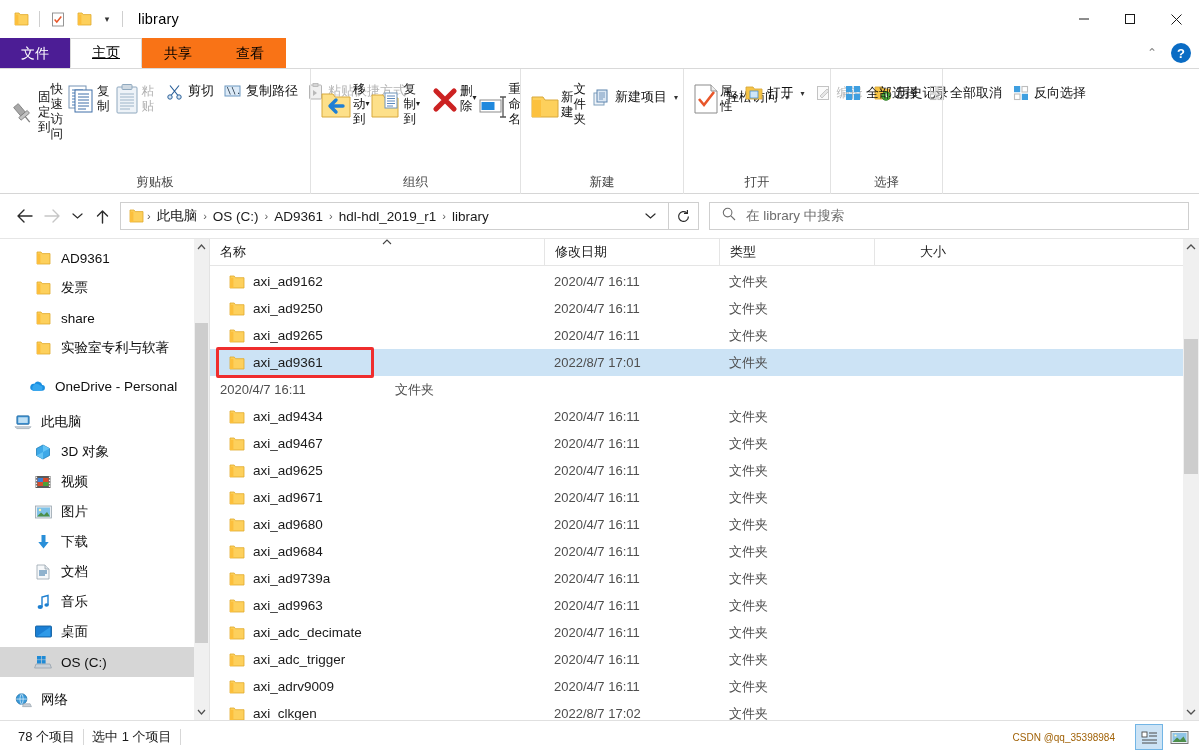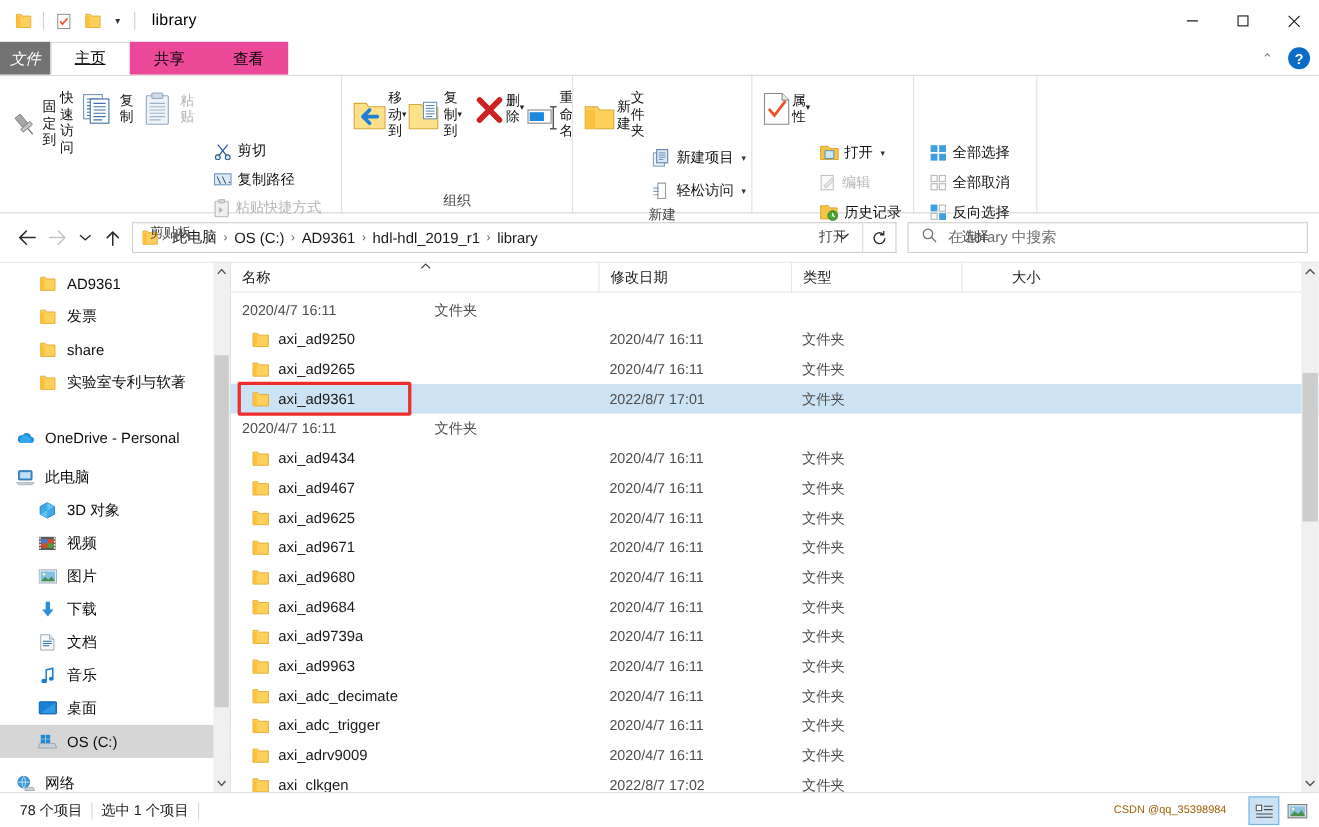--- a/index.html
+++ b/index.html
@@ -23,24 +23,24 @@
   .qat-caret { width: 20px; height: 30px; display: flex; align-items: center; justify-content: center; font-size: 9px; color: #333; }
   .win-title { font-size: 14.5px; color: #000; margin-left: 10px; letter-spacing: .2px; }
   .wbtns { position: absolute; right: 0; top: 0; height: 38px; display: flex; }
   .wbtn { width: 46px; height: 38px; display: flex; align-items: center; justify-content: center; }
   .wbtn svg { display: block; }
 
   
   .tabsrow { height: 30px; background: #ffffff; display: flex; align-items: flex-end; position: relative; flex: 0 0 30px; }
   .tab {
     height: 30px; padding: 0 21px; display: flex; align-items: center;
-    font-size: 14px; color: #000; background: #ec4899; border: 1px solid transparent;
+    font-size: 14px; color: #000; background: #f97316; border: 1px solid transparent;
     border-bottom: none;
   }
-  .tab.file { background: #737373; color: #fff; padding: 0 8px; height: 30px; font-style: italic; }
+  .tab.file { background: #4c1d95; color: #fff; padding: 0 20px; height: 30px; }
   .tab.active { background: #fff; border-color: #d9d9d9; border-bottom: 1px solid #fff; position: relative; z-index: 3; text-decoration: underline; }
   .tabs-right { position: absolute; right: 8px; top: 0; height: 30px; display: flex; align-items: center; gap: 10px; }
   .chev-up { font-size: 12px; color: #8a8a8a; padding: 0 4px; }
   .helpbtn { width: 20px; height: 20px; border-radius: 50%; background: #0a6cc4; color: #fff; font-size: 13px; font-weight: bold; display: flex; align-items: center; justify-content: center; }
 
   
   .ribbon {
     height: 126px; background: #fff; border-top: 1px solid #d9d9d9; border-bottom: 1px solid #d6d6d6;
     display: flex; position: relative; flex: 0 0 126px;
   }
@@ -48,42 +48,42 @@
   .rgroup + .rgroup { border-left: 1px solid #e2e2e2; }
   .rgroup-body { flex: 1; display: flex; align-items: flex-start; padding: 6px 8px 0 8px; gap: 2px; }
   .rgroup-title { height: 22px; font-size: 12.5px; color: #444; text-align: center; line-height: 20px; }
 
   .bigbtn { width: 64px; display: flex; align-items: center; padding-top: 4px; }
   .bigbtn .ic { height: 36px; display: flex; align-items: flex-end; justify-content: center; }
   .bigbtn .lb { font-size: 12.5px; color: #111; text-align: center; line-height: 15px; margin-top: 3px; }
   .bigbtn .lb.dim { color: #b0b0b0; }
   .bigbtn .caret { font-size: 8px; color: #222; line-height: 7px; }
 
-  .smallcol { display: flex; flex-direction: column; padding-top: 4px; gap: 2px; margin-top: 46px; }
+  .smallcol { display: flex; flex-direction: row; padding-top: 4px; gap: 2px; }
   .smallbtn { display: flex; align-items: center; gap: 5px; height: 24px; padding: 0 4px; }
   .smallbtn .lb { font-size: 13px; color: #111; white-space: nowrap; }
   .smallbtn .lb.dim { color: #b5b5b5; }
   .smallbtn .caret { font-size: 8px; color: #333; margin-left: 2px; }
 
   
   .addrrow { height: 44px; display: flex; align-items: center; padding: 0 10px; gap: 0; flex: 0 0 44px; background:#fff; }
   .navbtn { width: 28px; height: 28px; display: flex; align-items: center; justify-content: center; color: #2b2b2b; }
   .navbtn.dis { color: #c6c6c6; }
   .navbtn.small { width: 22px; }
   .crumbbox {
     flex: 1; height: 28px; border: 1px solid #cfcfcf; background: #fff; display: flex; align-items: center;
     padding: 0 6px; margin-left: 4px; min-width: 0;
   }
   .crumbs { display: flex; align-items: center; flex: 1; gap: 0; overflow: hidden; }
   .crumb { font-size: 13.5px; color: #1a1a1a; padding: 0 5px; white-space: nowrap; }
   .crumb-sep { font-size: 11px; color: #5a5a5a; padding: 0 1px; }
   .crumb-caret { font-size: 10px; color: #333; padding: 0 6px; }
   .refreshbtn { width: 30px; height: 28px; border: 1px solid #cfcfcf; border-left: none; display: flex; align-items: center; justify-content: center; background: #fff; }
   .searchbox {
-    width: 364px; height: 28px; border: 1px solid #cfcfcf; background: #fff;
+    width: 480px; height: 28px; border: 1px solid #cfcfcf; background: #fff;
     display: flex; align-items: center; gap: 10px; padding: 0 12px; margin-left: 10px;
   }
   .searchbox .ph { font-size: 13.5px; color: #6d6d6d; }
 
   
   .body { flex: 1; display: flex; min-height: 0; border-top: 1px solid #e6e6e6; }
 
   
   .nav { width: 209px; position: relative; background: #fff; overflow: hidden; flex: 0 0 209px; }
   .navlist { padding-top: 4px; }
@@ -325,21 +325,21 @@
         <div class="bigbtn" style="width:56px">
           <div class="ic">
             <svg width="32" height="28" viewBox="0 0 32 28">
                 <path d="M3 4h11l2 3h13v17H3z" fill="#fdd05c" stroke="#d8a93c" stroke-width="1"></path>
                 <path d="M3 7h9v17H3z" fill="#fcc13e"></path>
               </svg>
           </div>
           <div class="lb">新建</div>
           <div class="lb">文件夹</div>
         </div>
-        <div class="smallcol" style="margin-left:2px;padding-top:10px;gap:6px">
+        <div class="smallcol" style="margin-left:2px;padding-top:10px;gap:18px">
           <div class="smallbtn">
             <svg width="17" height="17" viewBox="0 0 17 17">
                 <rect x="1" y="4" width="10" height="12" fill="#eef3f8" stroke="#7f9fbd" stroke-width="1"></rect>
                 <rect x="4" y="1" width="10" height="12" fill="#dbe7f3" stroke="#5e85ae" stroke-width="1"></rect>
                 <g stroke="#5e85ae" stroke-width=".8">
                   <path d="M6 4h6M6 6h6M6 8h6M6 10h4"></path>
                 </g>
               </svg>
             <span class="lb">新建项目</span>
             <span class="caret">▾</span>
@@ -543,21 +543,21 @@
         <div class="navitem indent1">
           <span class="navico">
             <svg width="15" height="14" viewBox="0 0 15 14">
                 <path d="M1 1h4l1.2 1.6H14V13H1z" fill="#fdd05c" stroke="#e0a92c" stroke-width=".8"></path>
                 <path d="M1 2.6h3.4V13H1z" fill="#fcbf3c"></path>
               </svg>
           </span>
           <span class="lb">实验室专利与软著</span>
         </div>
 
-        <div class="navitem" style="margin-top:20px;padding-left:14px">
+        <div class="navitem" style="margin-top:8px;padding-left:28px">
           <span class="navico">
             <svg width="19" height="14" viewBox="0 0 19 14">
                 <path d="M5.4 12h9.3a3 3 0 0 0 .3-6 4.4 4.4 0 0 0-8.2-1.3A3.4 3.4 0 0 0 5.4 12z" fill="#1a8fe0"></path>
                 <path d="M5.4 12h7.2a2.7 2.7 0 0 0 .2-5.4A3.9 3.9 0 0 0 5.4 12z" fill="#35a7ef"></path>
               </svg>
           </span>
           <span class="lb">OneDrive - Personal</span>
         </div>
 
         <div class="navitem" style="margin-top:6px;padding-left:14px">
@@ -710,20 +710,29 @@
               </svg>
           </span>
         </div>
         <div class="col date">修改日期</div>
         <div class="col type">类型</div>
         <div class="col size">大小</div>
       </div>
 
       <div class="rows" id="rows-container">
           <div class="row">
+            <div class="cell name">
+              <span class="fico">
+                <svg width="16" height="14" viewBox="0 0 16 14">
+                  <path d="M1 1h4.2l1.3 1.7H15V13H1z" fill="#fdd05c" stroke="#e0a92c" stroke-width=".8"></path>
+                  <path d="M1 2.7h3.4V13H1z" fill="#fcbf3c"></path>
+                </svg>
+              </span>
+              <span>axi_ad9162</span>
+            </div>
             <div class="cell date">2020/4/7 16:11</div>
             <div class="cell type">文件夹</div>
             <div class="cell size"></div>
           </div>
           <div class="row">
             <div class="cell name">
               <span class="fico">
                 <svg width="16" height="14" viewBox="0 0 16 14">
                   <path d="M1 1h4.2l1.3 1.7H15V13H1z" fill="#fdd05c" stroke="#e0a92c" stroke-width=".8"></path>
                   <path d="M1 2.7h3.4V13H1z" fill="#fcbf3c"></path>

